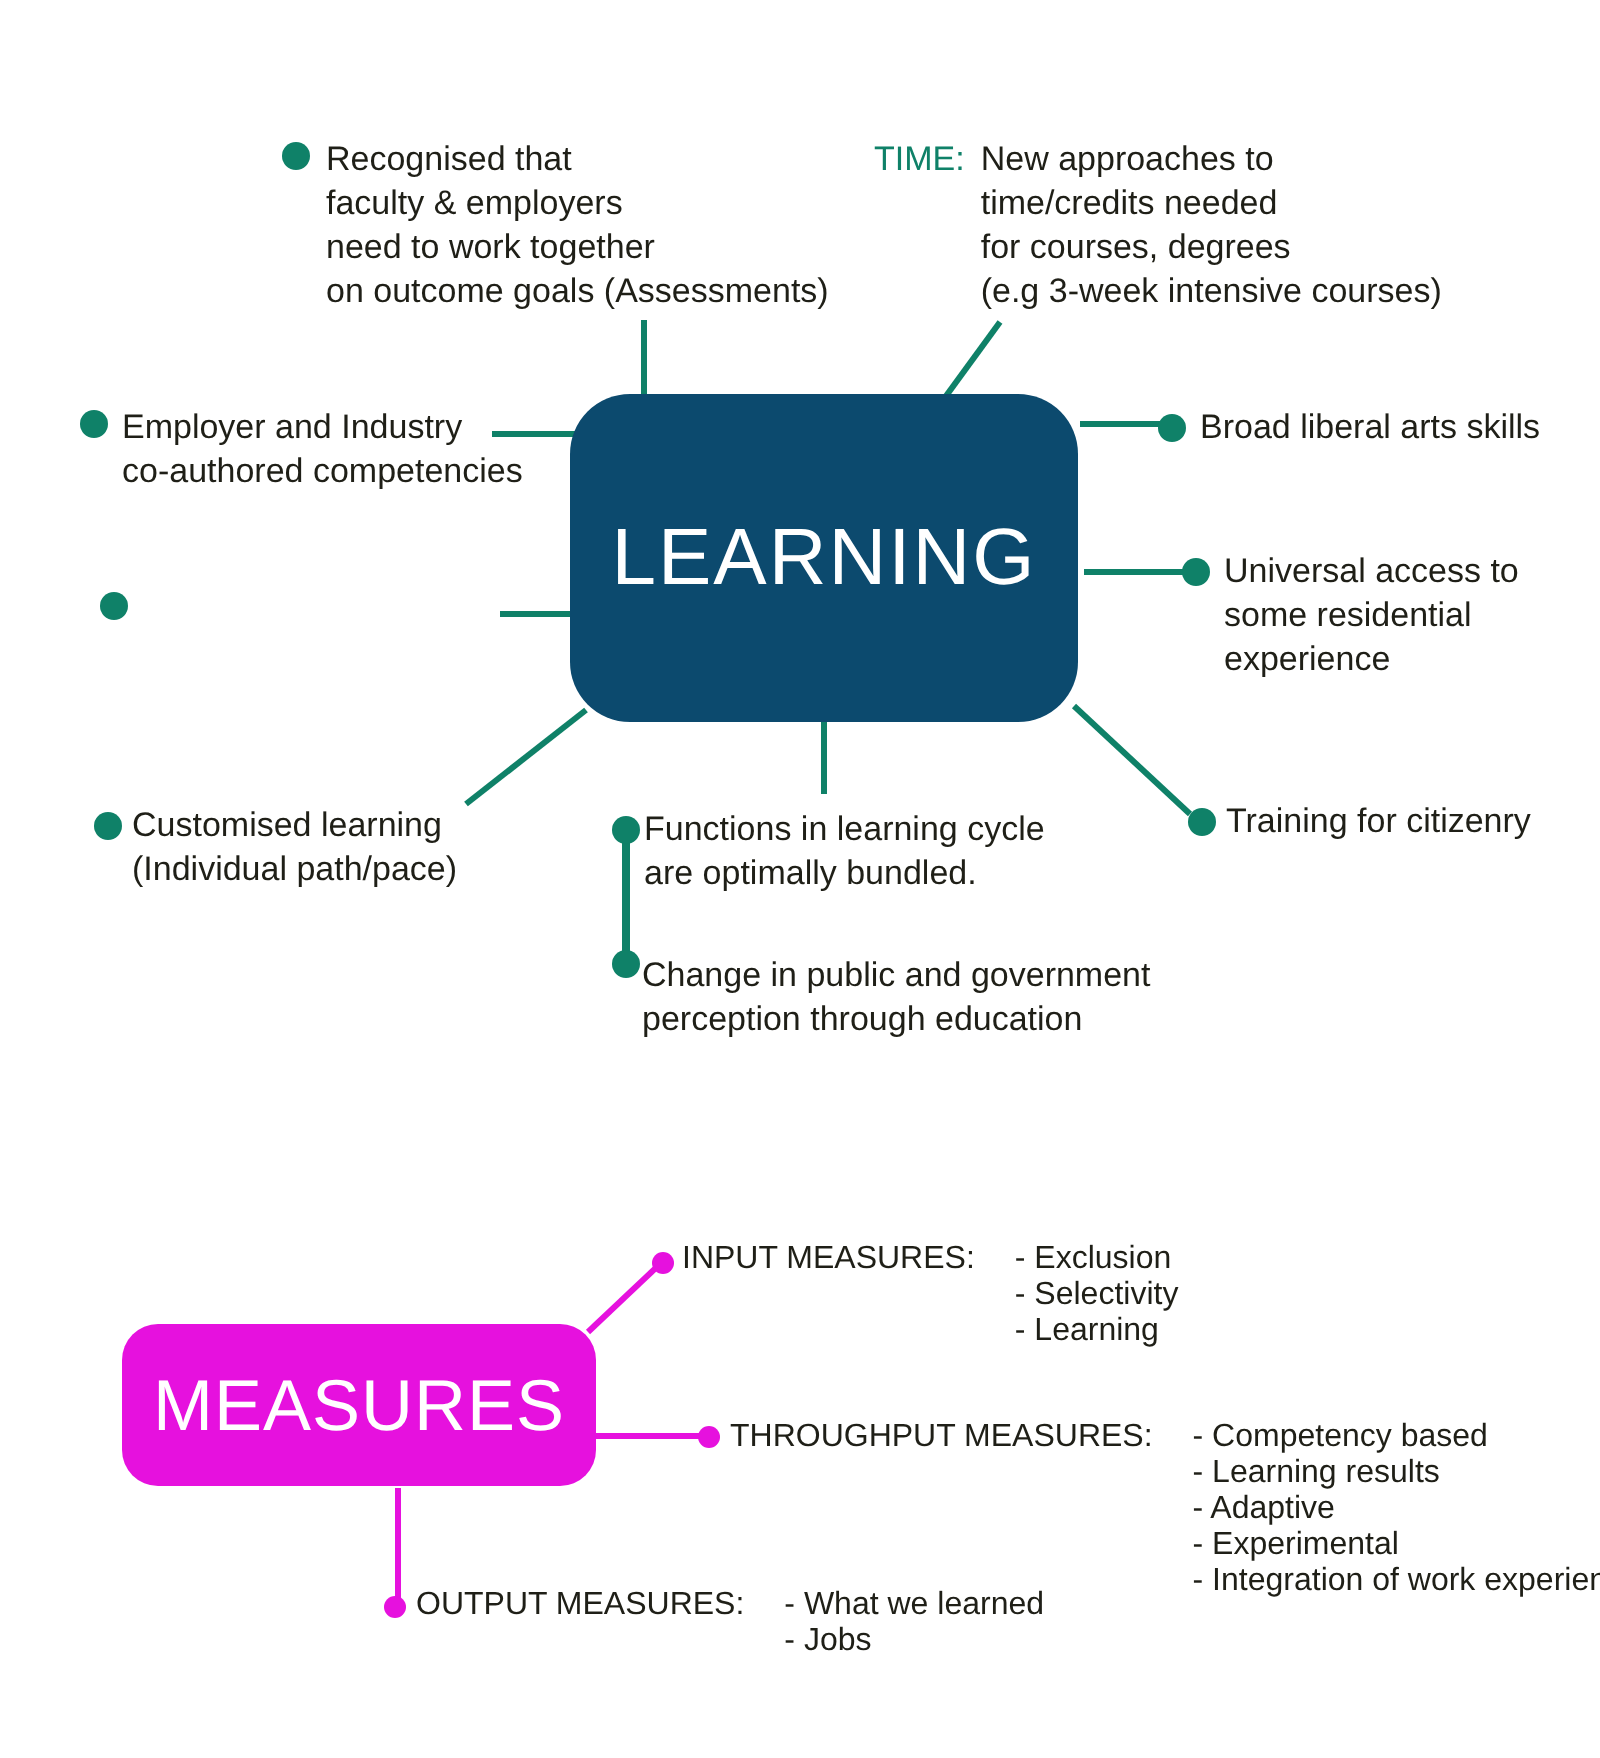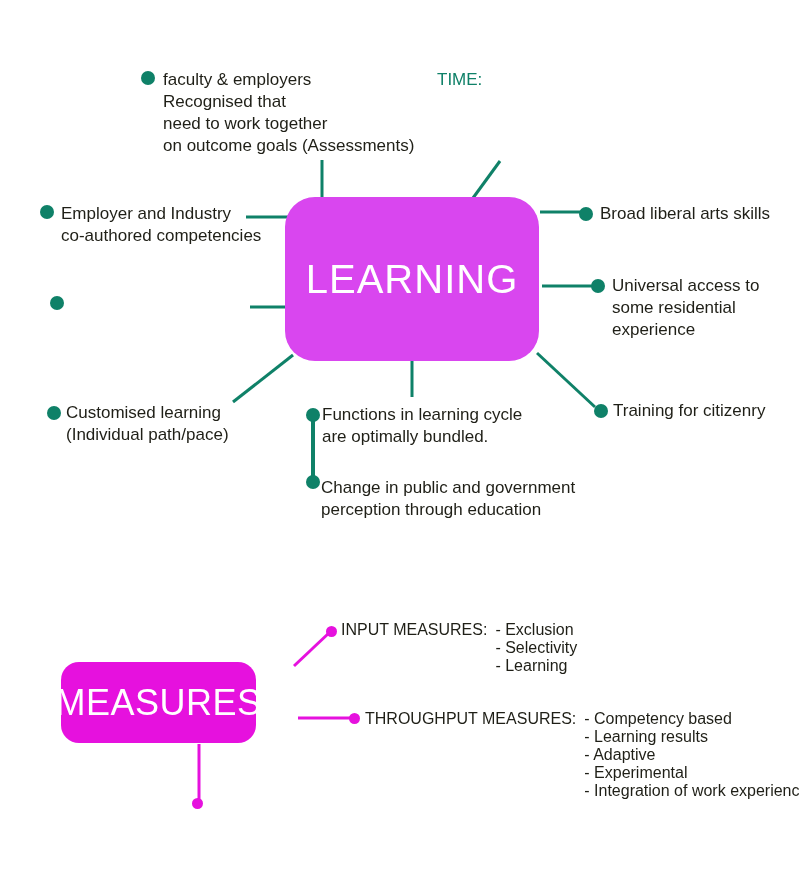--- a/index.html
+++ b/index.html
@@ -17,43 +17,43 @@
   .connectors line.magenta{stroke:#e611de;stroke-width:3;}
 
   .node{
     position:absolute;
     display:flex;flex-direction:column;
     align-items:center;justify-content:center;
     color:#ffffff;text-align:center;
   }
   .node-learning{
     left:285px;top:197px;width:254px;height:164px;
-    background:#d946ef;border-radius:30px;
+    background:#0c4a6e;border-radius:30px;
     font-size:40px;line-height:51px;letter-spacing:1px;
   }
   .node-measures{
-    left:61px;top:662px;width:195px;height:81px;
+    left:61px;top:662px;width:237px;height:81px;
     background:#e611de;border-radius:18px;
     font-size:36px;letter-spacing:0.5px;
   }
 
   .bullet{
     position:absolute;border-radius:50%;
     width:14px;height:14px;background:#0f8168;
   }
   .bullet.m{width:11px;height:11px;background:#e611de;}
 
   .tblock{
     position:absolute;
     font-size:17px;line-height:22px;
     white-space:nowrap;
   }
   .trow{
     position:absolute;
-    display:flex;align-items:flex-start;gap:8px;
+    display:flex;align-items:flex-start;gap:20px;
     font-size:16px;line-height:18px;
     white-space:nowrap;
   }
   .time-prefix{color:#0f8168;font-weight:normal;}
 </style>
 </head>
 <body>
 
 <div class="canvas">
 
@@ -87,28 +87,34 @@
   <span class="bullet" style="left:40px;top:205px"></span>
   <span class="bullet" style="left:50px;top:296px"></span>
   <span class="bullet" style="left:47px;top:406px"></span>
   <span class="bullet" style="left:579px;top:207px"></span>
   <span class="bullet" style="left:591px;top:279px"></span>
   <span class="bullet" style="left:594px;top:404px"></span>
   <span class="bullet" style="left:306px;top:408px"></span>
   <span class="bullet" style="left:306px;top:475px"></span>
 
   <div class="tblock" style="left:163px;top:69px">
+    <div>Recognised that</div>
     <div>faculty &amp; employers</div>
-    <div>Recognised that</div>
     <div>need to work together</div>
     <div>on outcome goals (Assessments)</div>
   </div>
 
   <div class="tblock" style="left:437px;top:69px;display:flex;gap:8px;align-items:flex-start">
     <span class="time-prefix">TIME:</span>
+    <div>
+      <div>New approaches to</div>
+      <div>time/credits needed</div>
+      <div>for courses, degrees</div>
+      <div>(e.g 3-week intensive courses)</div>
+    </div>
   </div>
 
   <div class="tblock" style="left:61px;top:203px">
     <div>Employer and Industry</div>
     <div>co-authored competencies</div>
   </div>
 
 
   <div class="tblock" style="left:66px;top:402px">
     <div>Customised learning</div>
@@ -156,14 +162,21 @@
     <span>THROUGHPUT MEASURES:</span>
     <div>
       <div>- Competency based</div>
       <div>- Learning results</div>
       <div>- Adaptive</div>
       <div>- Experimental</div>
       <div>- Integration of work experience</div>
     </div>
   </div>
 
+  <div class="trow" style="left:208px;top:794px">
+    <span>OUTPUT MEASURES:</span>
+    <div>
+      <div>- What we learned</div>
+      <div>- Jobs</div>
+    </div>
+  </div>
 
 </div>
 
 </body></html>

